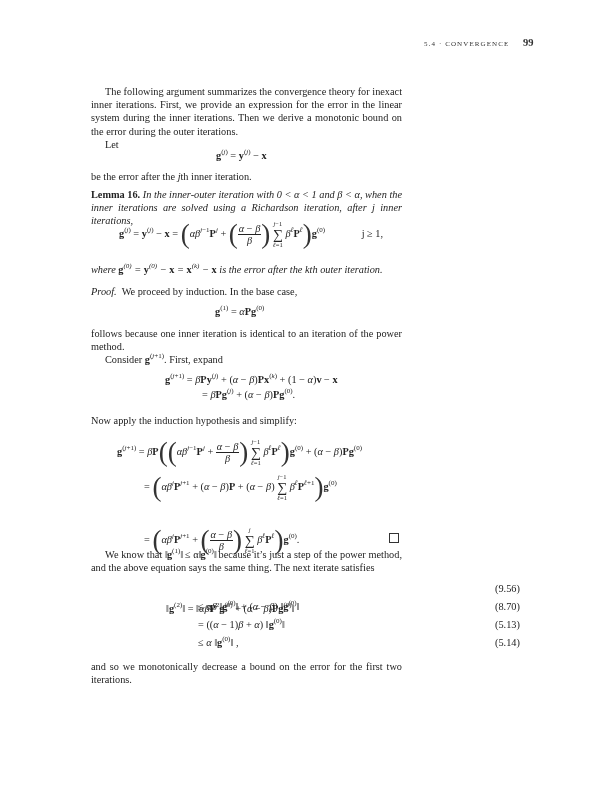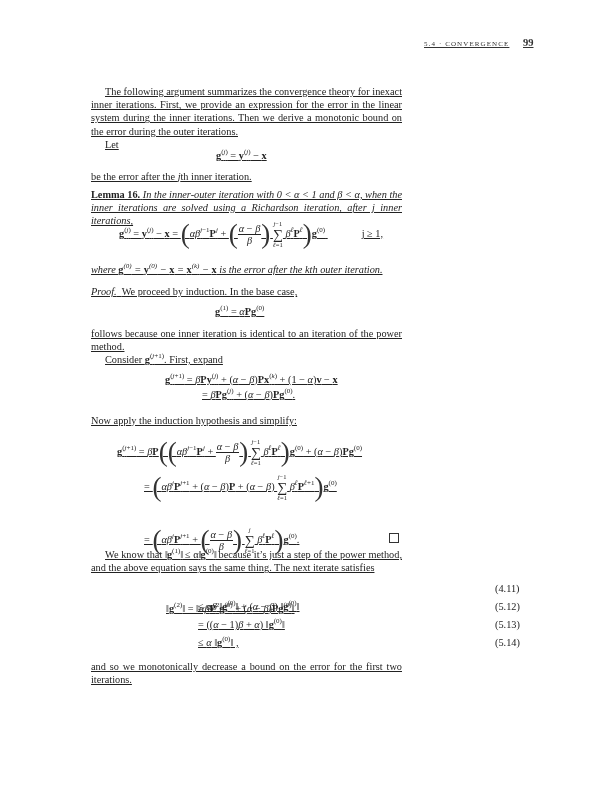--- a/index.html
+++ b/index.html
@@ -1,18 +1,18 @@
 <!DOCTYPE html>
 <html><head>
 <meta charset="utf-8">
 <style>
   html,body{margin:0;padding:0;background:#fff;}
   body{width:612px;height:792px;position:relative;overflow:hidden;color:#222;
        font-family:"Liberation Serif","DejaVu Serif",serif;font-size:10.3px;line-height:13.2px;}
-  .abs{position:absolute;text-decoration:underline;}
+  .abs{position:absolute;}
   .hdr{top:38px;left:424px;font-size:7px;letter-spacing:1.1px;color:#333;}
   .pg{top:36px;left:523px;font-size:10.5px;font-weight:bold;color:#333;}
   .para{left:91px;width:311px;text-align:justify;}
   .ind{text-indent:14px;}
   .eq{white-space:nowrap;}
   b.v{font-weight:bold;font-style:normal;}
   i{font-style:italic;}
   sup{font-size:7px;line-height:0;vertical-align:5px;}
   .it{font-style:italic;}
   .big{font-size:27px;line-height:0;vertical-align:-6px;font-weight:300;color:#333;}
@@ -102,26 +102,26 @@
 
 <div class="qed"></div>
 
 <div class="abs para ind" style="top:548px;">
   We know that <span class="norm">‖</span><b class="v">g</b><sup>(1)</sup><span class="norm">‖</span> ≤ α<span class="norm">‖</span><b class="v">g</b><sup>(0)</sup><span class="norm">‖</span> because it’s just a step of the power method, and the above equation says the same thing. The next iterate satisfies
 </div>
 
 <div class="abs eq" style="top:582px;left:166px;margin-top:20px;">
   ‖<b class="v">g</b><sup>(2)</sup>‖ = ‖<i>αβ</i><b class="v">P</b><sup>2</sup><b class="v">g</b><sup>(0)</sup> + (<i>α</i> − <i>β</i>)<b class="v">Pg</b><sup>(0)</sup>‖
 </div>
-<div class="num" style="top:582px;">(4.11)</div>
+<div class="num" style="top:582px;">(9.56)</div>
 
 <div class="abs eq" style="top:600px;left:198px;">
   ≤ <i>αβ</i> ‖<b class="v">g</b><sup>(0)</sup>‖ + (<i>α</i> − <i>β</i>) ‖<b class="v">g</b><sup>(0)</sup>‖
 </div>
-<div class="num" style="top:600px;">(5.12)</div>
+<div class="num" style="top:600px;">(8.70)</div>
 
 <div class="abs eq" style="top:618px;left:198px;">
   = ((<i>α</i> − 1)<i>β</i> + <i>α</i>) ‖<b class="v">g</b><sup>(0)</sup>‖
 </div>
 <div class="num" style="top:618px;">(5.13)</div>
 
 <div class="abs eq" style="top:636px;left:198px;">
   ≤ <i>α</i> ‖<b class="v">g</b><sup>(0)</sup>‖ ,
 </div>
 <div class="num" style="top:636px;">(5.14)</div>

